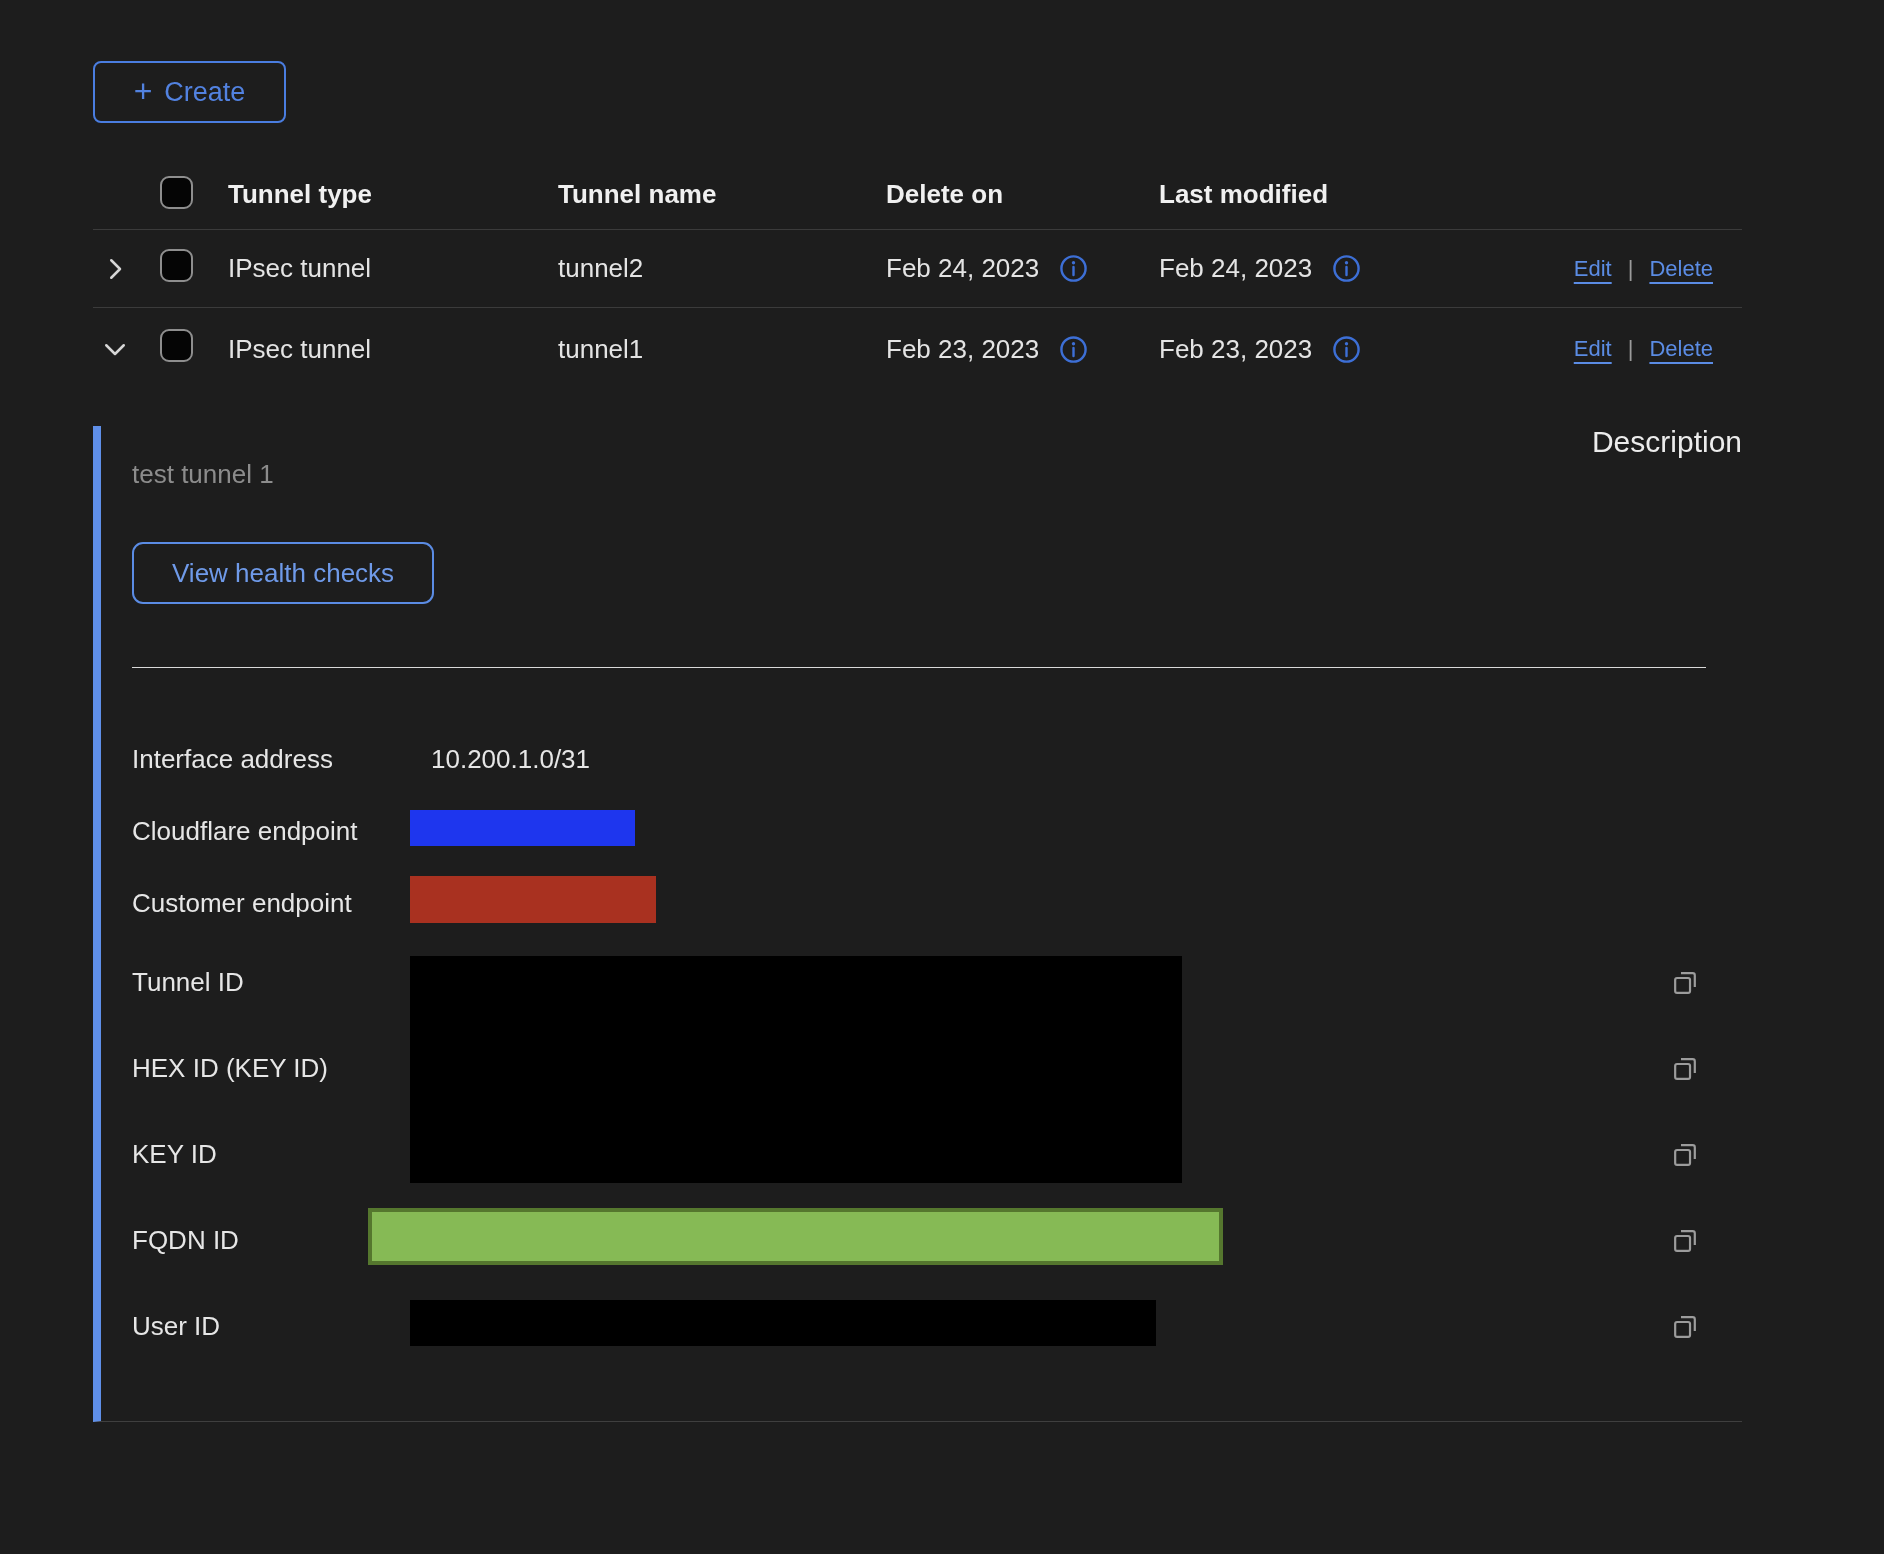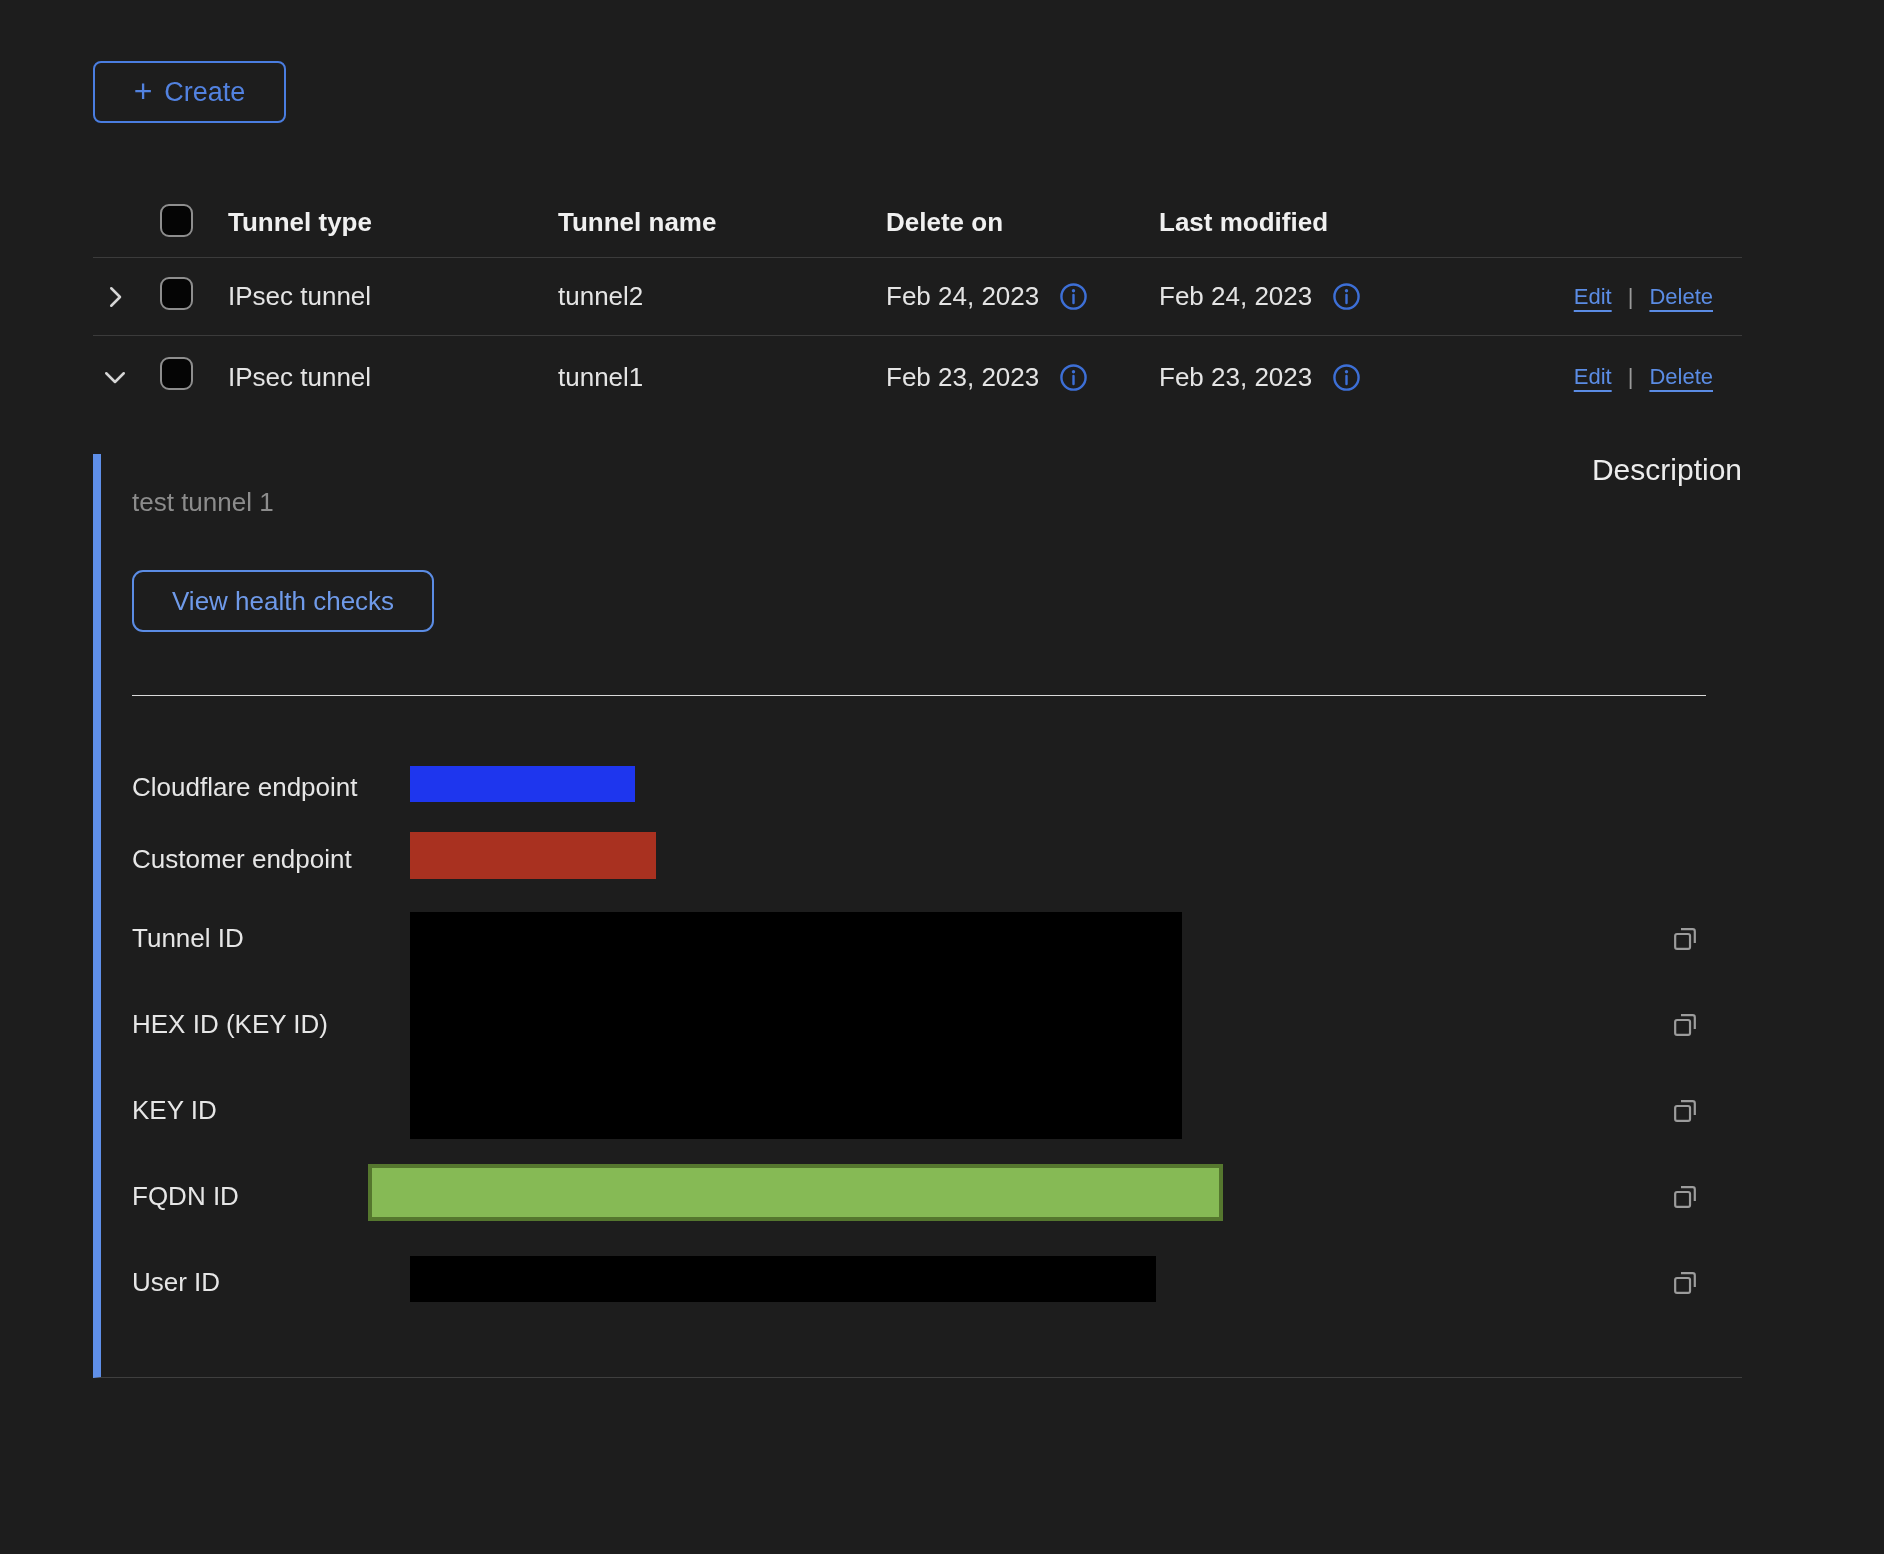--- a/index.html
+++ b/index.html
@@ -18,21 +18,21 @@
     width: 193px; height: 62px;
     background: transparent;
     border: 2px solid #4a7de0; border-radius: 8px;
     color: #5282e0; font-size: 27px; font-family: "Liberation Sans", sans-serif;
     display: flex; align-items: center; justify-content: center; gap: 12px;
     cursor: pointer;
   }
   .create-btn .plus { font-size: 32px; font-weight: 300; line-height: 1; margin-top: -3px; }
 
   
-  .table { position: absolute; left: 93px; top: 188px; width: 1649px; }
+  .table { position: absolute; left: 93px; top: 160px; width: 1649px; }
   .trow {
     display: grid;
     grid-template-columns: 67px 68px 330px 328px 273px 383px 1fr;
     align-items: center;
   }
   .thead { height: 70px; border-bottom: 1px solid #3b3b3b; }
   .thead .th { font-weight: 700; color: #f0f0f0; font-size: 26px; }
   .data-row { height: 78px; font-size: 26px; color: #e4e4e4; }
   .data-row.first { border-bottom: 1px solid #3b3b3b; }
   .data-row.second { height: 82px; }
@@ -194,20 +194,25 @@
 
       <div class="desc-label">Description</div>
       <div class="desc-value">test tunnel 1</div>
 
       <button class="health-btn">View health checks</button>
 
       <div class="divider"></div>
 
       <div class="fields">
 
+        <div class="frow">
+          <div class="flabel">Interface address</div>
+          <div class="fvalue">10.200.1.0/31</div>
+          <div></div>
+        </div>
 
         <div class="frow">
           <div class="flabel">Cloudflare endpoint</div>
           <div><span class="block blue"></span></div>
           <div></div>
         </div>
 
         <div class="frow">
           <div class="flabel">Customer endpoint</div>
           <div><span class="block red"></span></div>

